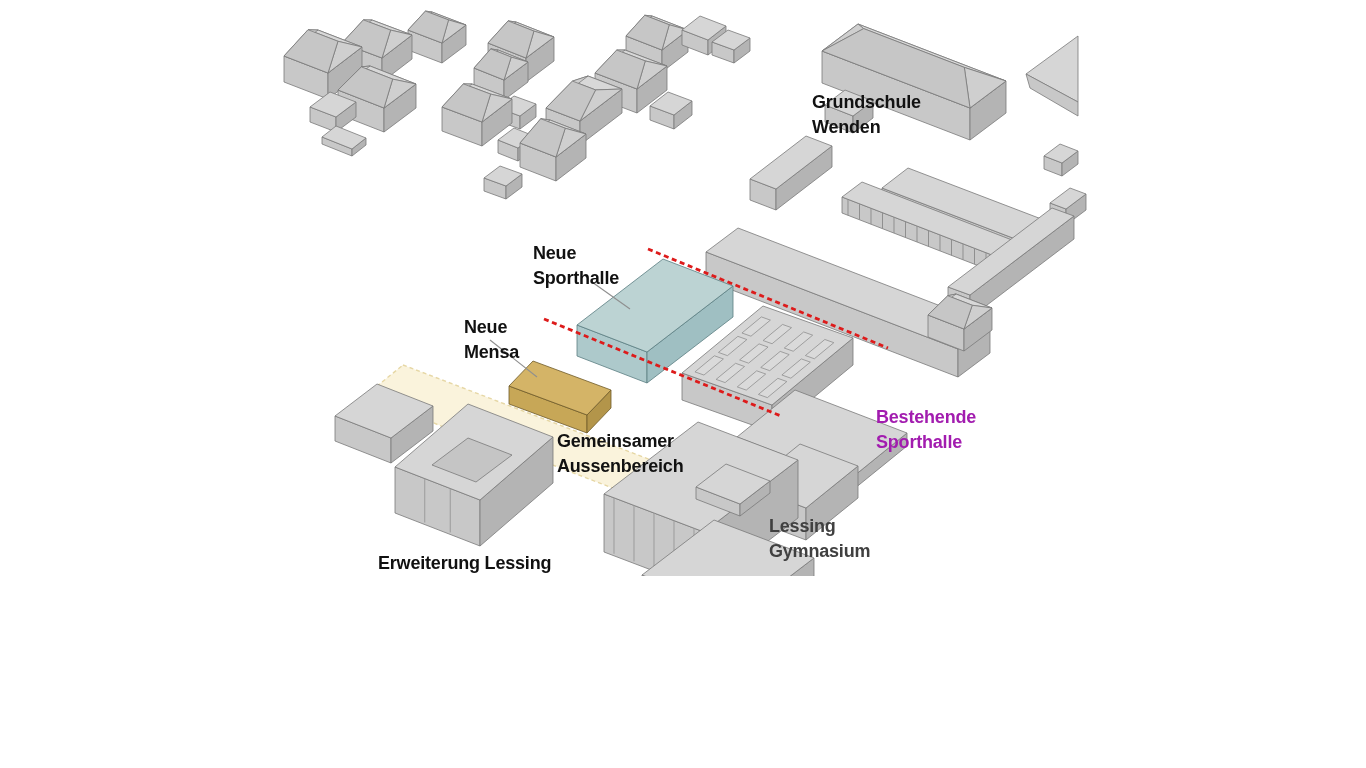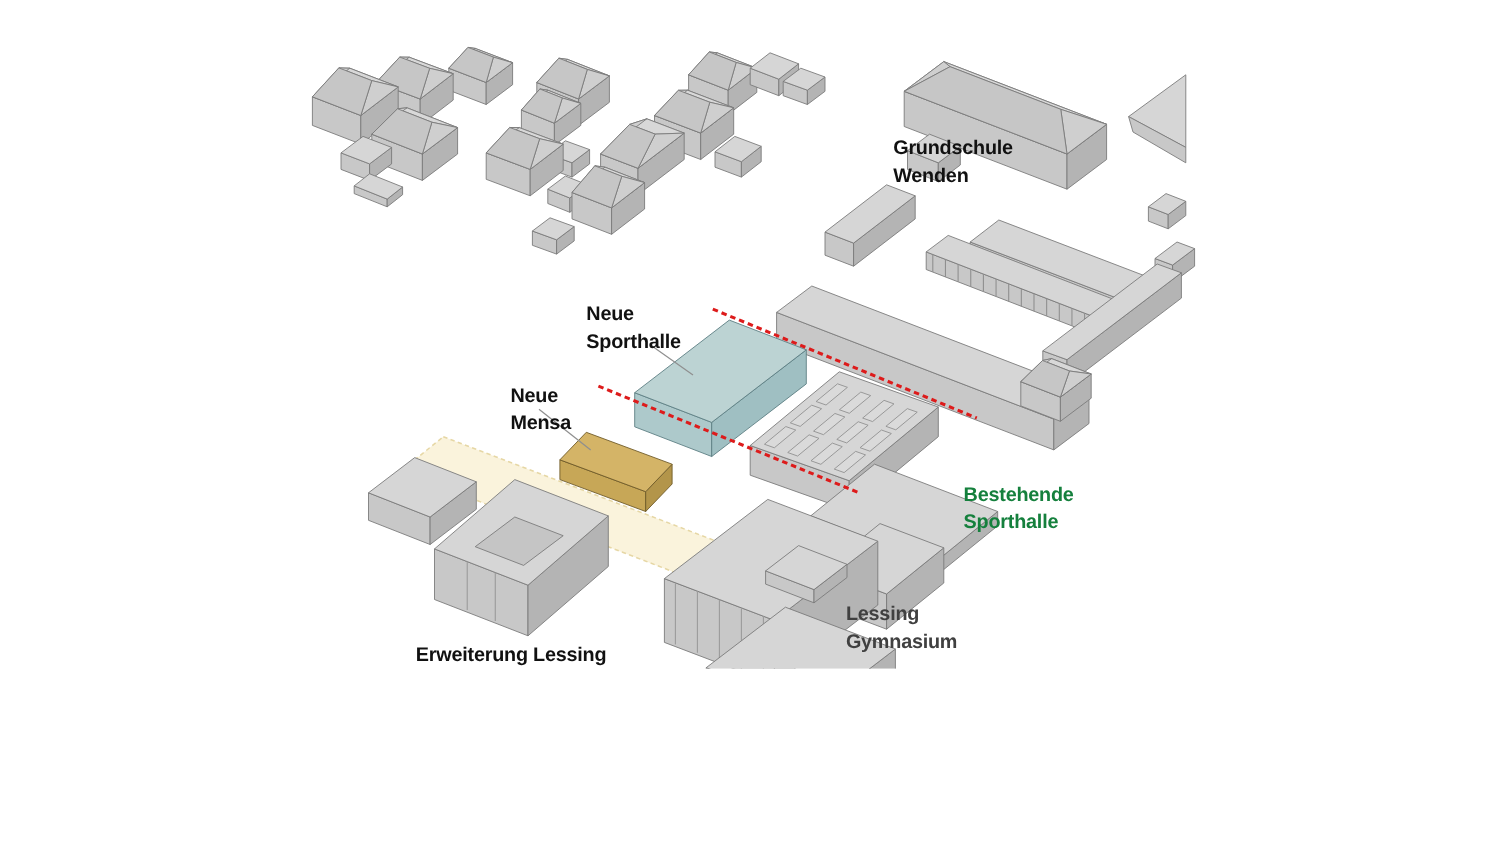--- a/index.html
+++ b/index.html
@@ -1,17 +1,17 @@
 <!DOCTYPE html>
 <html><head>
 <meta charset="utf-8">
 <style>
   html,body{margin:0;padding:0;background:#ffffff;}
   .stage{position:relative;width:1366px;height:576px;background:#ffffff;overflow:hidden;
-         font-family:"Liberation Sans",sans-serif;margin-top:32px;}
+         font-family:"Liberation Sans",sans-serif;}
   .stage svg{position:absolute;left:0;top:0;}
   .lbl{position:absolute;font-family:"Liberation Sans",sans-serif;font-weight:700;
        font-size:18px;line-height:25px;letter-spacing:-0.2px;color:#111111;
        white-space:pre-line;}
 </style>
 </head>
 <body>
 
 <div class="stage">
   <svg id="scene" width="1366" height="768" viewBox="0 0 1366 768">
@@ -230,19 +230,21 @@
       <line x1="490" y1="340" x2="537" y2="377" stroke="#8f8f8f" stroke-width="1.1"></line>
       <line x1="648" y1="249" x2="888" y2="348" stroke="#dd1b1b" stroke-width="2.8" stroke-dasharray="5 3.6"></line>
       <line x1="544" y1="319" x2="781" y2="416" stroke="#dd1b1b" stroke-width="2.8" stroke-dasharray="5 3.6"></line>
     </svg>
   <div class="lbl" style="left: 812px; top: 90px; color: rgb(17, 17, 17);">Grundschule
 Wenden</div>
   <div class="lbl" style="left: 533px; top: 241px; color: rgb(17, 17, 17);">Neue
 Sporthalle</div>
   <div class="lbl" style="left: 464px; top: 315px; color: rgb(17, 17, 17);">Neue
 Mensa</div>
-  <div class="lbl" style="left: 876px; top: 405px; color: #15803d;">Bestehende
+  <div class="lbl" style="left: 557px; top: 429px; color: rgb(17, 17, 17);">Gemeinsamer
+Aussenbereich</div>
+  <div class="lbl" style="left: 876px; top: 405px; color: #a21caf;">Bestehende
 Sporthalle</div>
   <div class="lbl" style="left: 769px; top: 514px; color: #404040;">Lessing
 Gymnasium</div>
   <div class="lbl" style="left: 378px; top: 551px; color: rgb(17, 17, 17);">Erweiterung Lessing
 Sporthalle</div>
 </div>
 
 </body></html>

